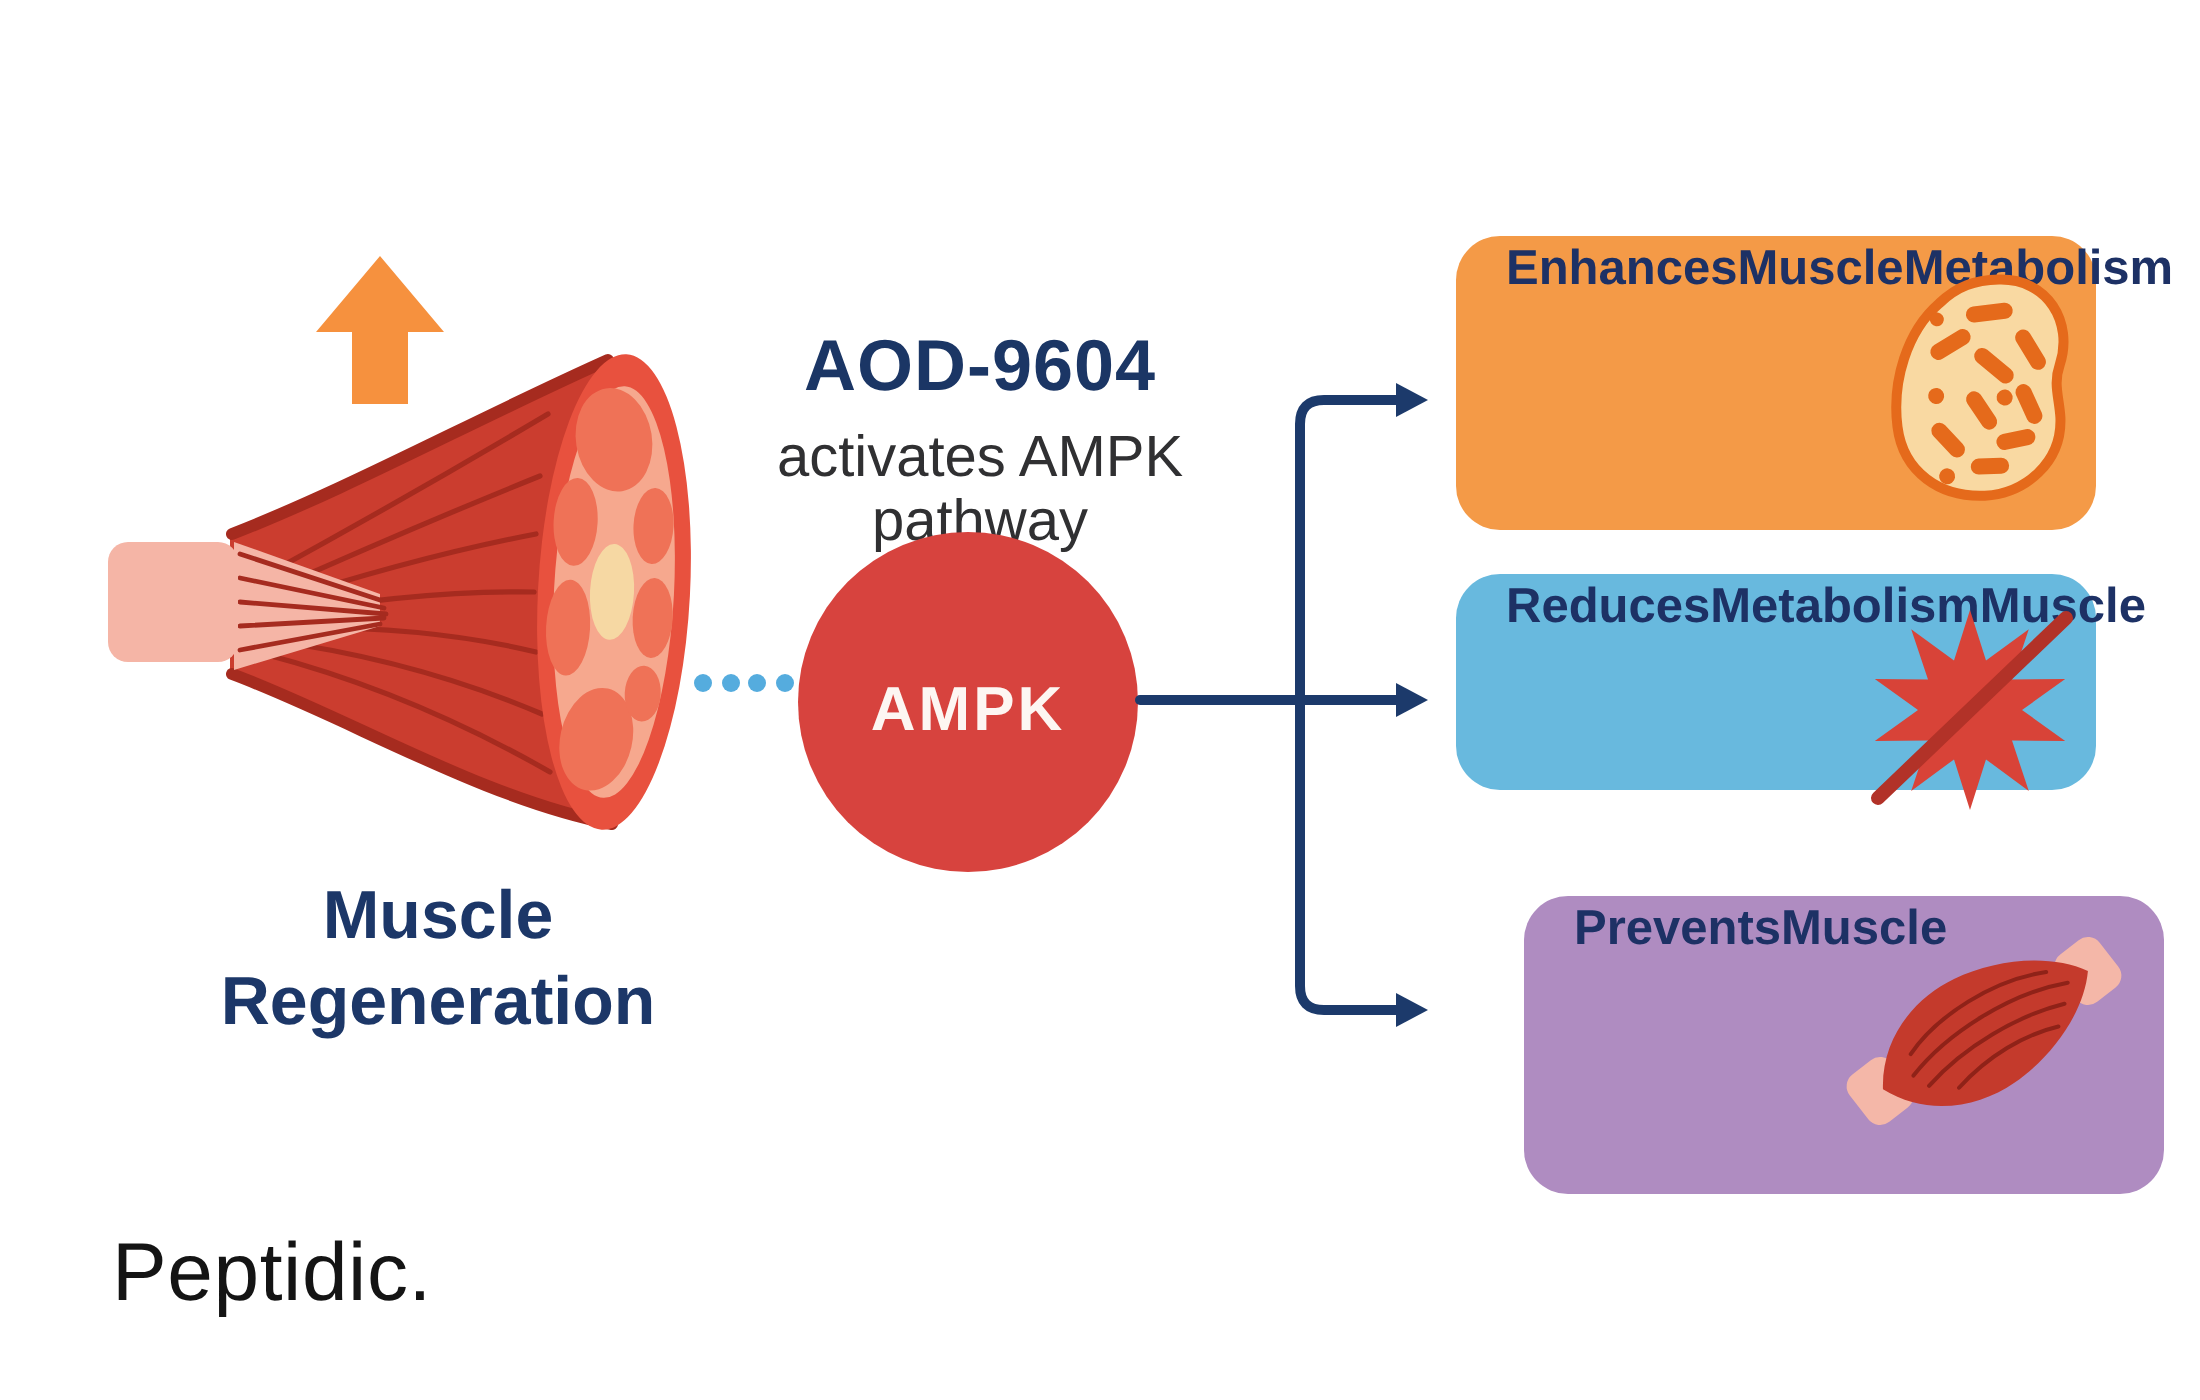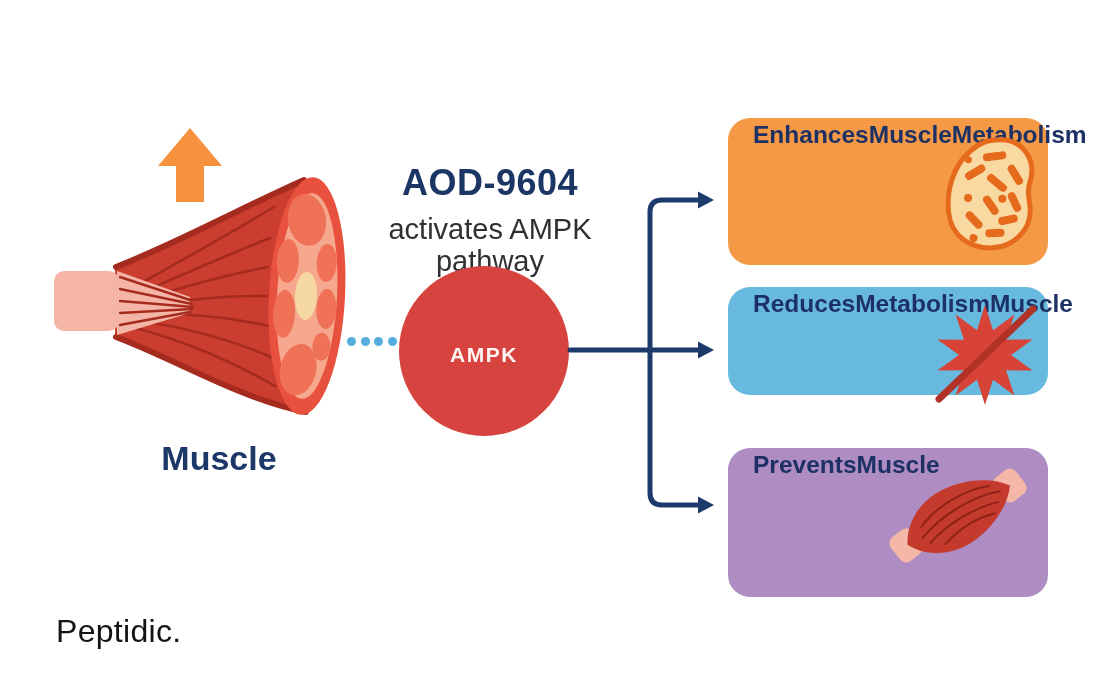--- a/index.html
+++ b/index.html
@@ -14,37 +14,37 @@
   .heading .title{font-size:36px;font-weight:800;color:#1B3665;letter-spacing:.5px;margin-top:24px;}
   .heading .subtitle{margin-top:9px;font-size:29px;color:#303032;line-height:32px;font-weight:400;}
 
   
   .muscle-label{left:39px;top:437px;width:360px;text-align:center;
     font-size:34px;font-weight:700;color:#1C3768;line-height:43px;}
 
   
   .ampk-circle{left:399px;top:266px;width:170px;height:170px;border-radius:50%;
     background:#D7433E;display:flex;align-items:center;justify-content:center;}
-  .ampk-circle span{color:#FDF6F2;font-size:21px;font-weight:700;letter-spacing:1.5px;padding-top:8px;}
+  .ampk-circle span{color:#FDF6F2;font-size:31px;font-weight:700;letter-spacing:1.5px;padding-top:8px;}
 
   
   .dots{left:347px;top:337px;display:flex;gap:4.5px;}
   .dots i{width:9px;height:9px;border-radius:50%;background:#55ACDE;display:block;}
 
   
   .outcome-box{left:728px;width:320px;border-radius:22px;}
   .outcome-box .txt{position:absolute;left:25px;top:0;bottom:0;display:flex;flex-direction:row;justify-content:center;}
   .outcome-box .txt span{display:block;font-size:24.5px;font-weight:700;color:#1D3165;line-height:34px;}
   .box-orange{top:118px;height:147px;}
   .box-blue{top:287px;height:108px;}
-  .box-purple{top:448px;height:149px;}
+  .box-purple{top:448px;height:149px;margin-left:34px;}
   .box-icon{position:absolute;}
 
   
-  .brand{left:56px;top:613px;font-size:32px;font-weight:500;color:#141414;letter-spacing:.3px;}
+  .brand{left:56px;top:613px;font-size:41px;font-weight:500;color:#141414;letter-spacing:.3px;}
 </style>
 </head>
 <body>
 
 <div class="canvas">
 
   <svg class="abs" style="left:152px;top:126px;" width="76" height="78" viewBox="0 0 76 78">
     <polygon points="38,2 70,40 52,40 52,76 24,76 24,40 6,40" fill="#F6913E"></polygon>
   </svg>
 
@@ -87,20 +87,21 @@
         <ellipse cx="245" cy="165" rx="11" ry="24"></ellipse>
         <ellipse cx="262" cy="220" rx="18" ry="26" transform="rotate(10 262 220)"></ellipse>
         <ellipse cx="284" cy="196" rx="9" ry="14"></ellipse>
       </g>
       <ellipse cx="266" cy="146" rx="11" ry="24" fill="#F6D8A3"></ellipse>
     </g>
   </svg>
 
   <div class="abs muscle-label">
     <div>Muscle</div>
+    <div>Regeneration</div>
   </div>
 
   <div class="abs heading">
     <div class="title">AOD-9604</div>
     <div class="subtitle">
       <div>activates AMPK</div>
       <div>pathway</div>
     </div>
   </div>
 

